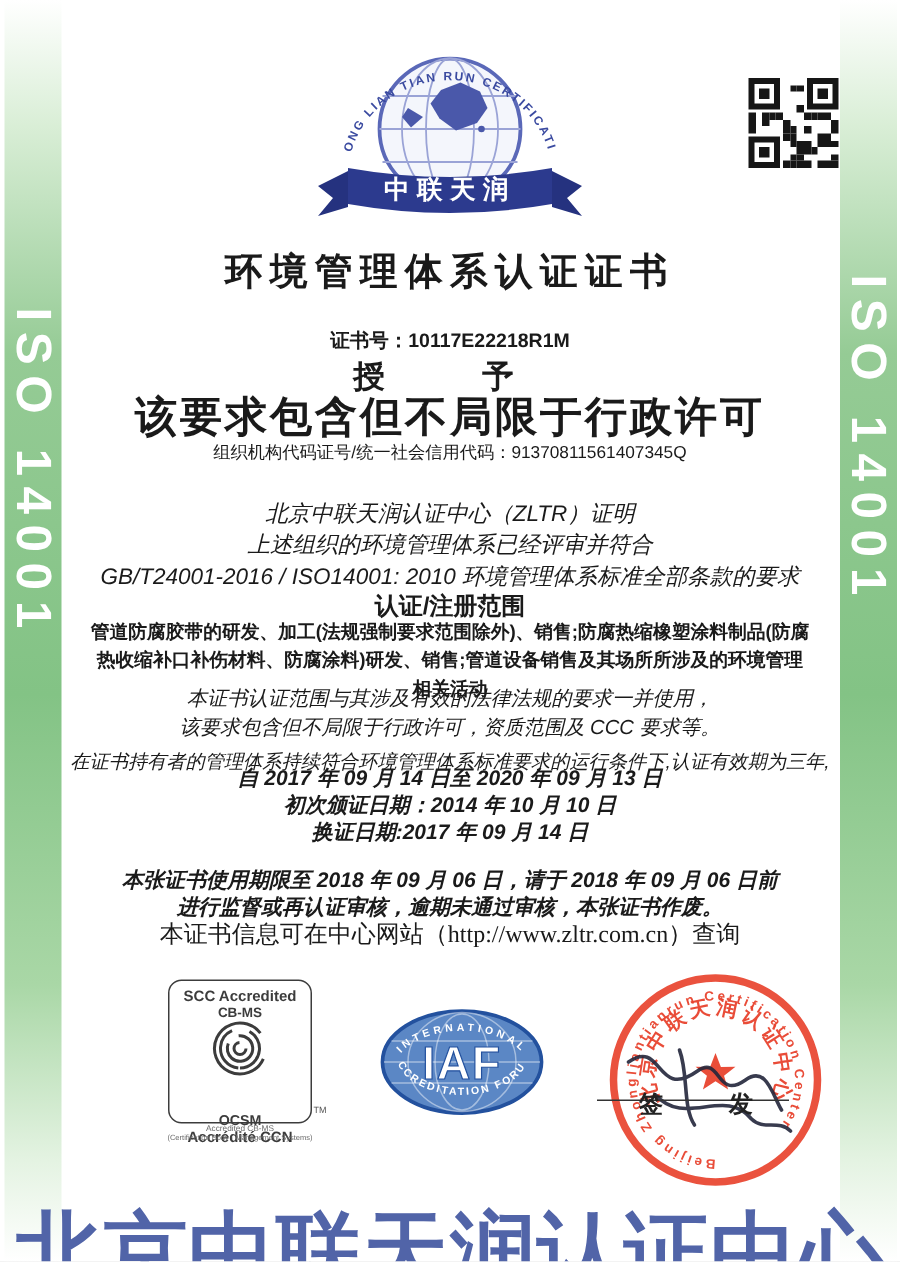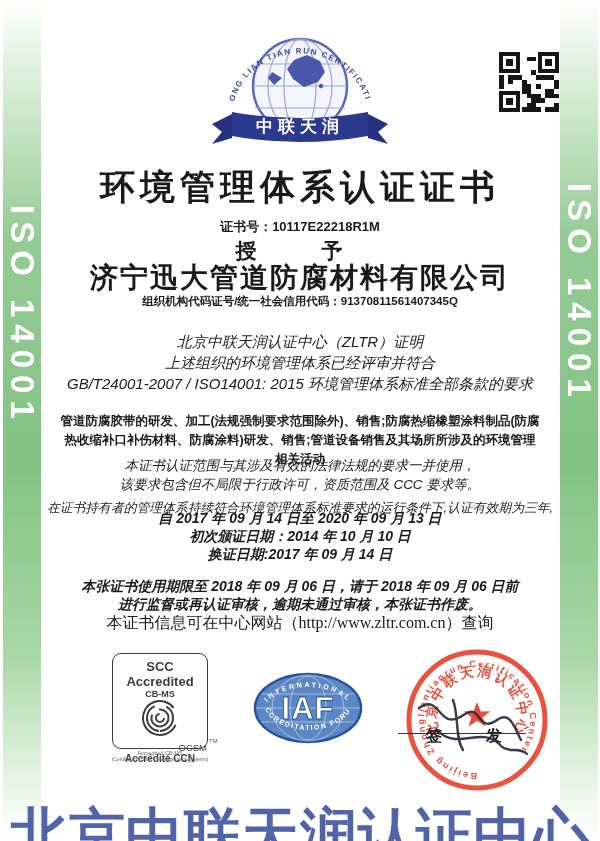--- a/index.html
+++ b/index.html
@@ -10,46 +10,46 @@
          background:linear-gradient(180deg,#ffffff 0%,#d9eed6 10%,#95cb95 28%,#83c385 55%,#a9d7a6 78%,#e4f3e2 92%,#ffffff 100%);}
   .strip.left{left:3px;}
   .strip.right{right:2px;}
   .strip .vtext{writing-mode:vertical-rl;font-weight:bold;font-size:33px;color:#ffffff;
                 letter-spacing:7px;margin:0 auto;display:block;text-align:left;}
   .strip.left .vtext{padding-top:205px;}
   .strip.right .vtext{padding-top:183px;}
   
   .row{position:absolute;left:45px;right:45px;text-align:center;white-space:nowrap;}
   .kai{font-family:Liberation Sans, sans-serif;font-style:italic;}
-  .title{font-size:35px;font-weight:bold;letter-spacing:5px;}
+  .title{font-size:25px;font-weight:bold;letter-spacing:5px;}
   .certno{font-size:13px;font-weight:600;font-family:"Liberation Sans",sans-serif;}
   .award{font-size:21px;font-weight:bold;letter-spacing:22px;}
   .company{font-size:28px;font-weight:bold;letter-spacing:2px;}
-  .small{font-size:11.5px;font-weight:700;}
+  .small{font-size:11.5px;font-weight:400;}
   .stmt{font-size:15px;}
   .scopehead{font-size:16px;font-weight:bold;}
   .scopetext{font-size:12.5px;font-weight:bold;white-space:normal;line-height:19px;
              left:60px;right:60px;}
   .v13{font-size:13.5px;}
   .v12{font-size:12.8px;}
   .datebold{font-size:14px;font-weight:bold;}
   .web{font-size:16px;font-family:Liberation Serif, serif;font-style:normal;}
   
   .qr{position:absolute;left:499px;top:52px;width:60px;height:60px;background:#fff;
       display:grid;grid-template-columns:repeat(13,1fr);grid-template-rows:repeat(13,1fr);}
   .qm{background:#161616;}
   .finder{position:absolute;width:13px;height:13px;border:4px solid #161616;background:#fff;}
   .finder::after{content:"";position:absolute;left:3px;top:3px;width:7px;height:7px;background:#161616;}
   .finder.tl{left:0;top:0;} .finder.tr{right:0;top:0;} .finder.bl{left:0;bottom:0;}
   
   .scc{position:absolute;left:112px;top:653px;width:94px;height:94px;border:1.6px solid #3c3c3c;
        border-radius:9px;text-align:center;color:#3c3c3c;}
-  .scc .l1{font-size:13px;font-weight:bold;margin-top:5px;}
+  .scc .l1{font-size:10px;font-weight:bold;margin-top:5px;}
   .scc .l2{font-size:9px;font-weight:bold;}
-  .scc .l3{font-size:9.5px;font-weight:normal;margin-top:1px;text-align:right;}
+  .scc .l3{font-size:9.5px;font-weight:bold;margin-top:19px;}
   .scc .l4{font-size:10px;font-weight:bold;}
   .scc-tm{position:absolute;left:209px;top:738px;font-size:6px;color:#555;}
   .scc-sub{position:absolute;left:85px;top:750px;width:150px;text-align:center;color:#6a6a6a;}
   .scc-sub .s1{font-size:5.5px;}
   .scc-sub .s2{font-size:5px;}
   
   .abs{position:absolute;}
   
   .issue{position:absolute;left:398px;top:723px;width:128px;height:26px;
          font-family:"Liberation Serif",serif;color:#222;}
@@ -138,26 +138,27 @@
       <div class="qm" style="grid-row-start: 13; grid-column-start: 8;"></div>
       <div class="qm" style="grid-row-start: 13; grid-column-start: 9;"></div>
       <div class="qm" style="grid-row-start: 13; grid-column-start: 11;"></div>
       <div class="qm" style="grid-row-start: 13; grid-column-start: 12;"></div>
       <div class="qm" style="grid-row-start: 13; grid-column-start: 13;"></div>
     </div>
 
   <div class="row title" style="top:164px;">环境管理体系认证证书</div>
   <div class="row certno" style="top:218px;">证书号：10117E22218R1M</div>
   <div class="row award" style="top:237px;">授　予</div>
-  <div class="row company" style="top:259px;">济宁迅大管道防腐材料有限公司</div>
+  <div class="row company" style="top:259px;">该要求包含但不局限于行政许可</div>
   <div class="row small" style="top:294px;">组织机构代码证号/统一社会信用代码：91370811561407345Q</div>
 
   <div class="row kai stmt" style="top:333px;">北京中联天润认证中心（ZLTR）证明</div>
   <div class="row kai stmt" style="top:354px;">上述组织的环境管理体系已经评审并符合</div>
-  <div class="row kai stmt" style="top:375px;">GB/T24001-2007 / ISO14001: 2015 环境管理体系标准全部条款的要求</div>
+  <div class="row kai stmt" style="top:375px;">GB/T24001-2016 / ISO14001: 2010 环境管理体系标准全部条款的要求</div>
+  <div class="row scopehead" style="top:394px;">认证/注册范围</div>
   <div class="row scopetext" style="top:412px;">管道防腐胶带的研发、加工(法规强制要求范围除外)、销售;防腐热缩橡塑涂料制品(防腐热收缩补口补伤材料、防腐涂料)研发、销售;管道设备销售及其场所所涉及的环境管理相关活动</div>
 
   <div class="row kai v13" style="top:457px;">本证书认证范围与其涉及有效的法律法规的要求一并使用，</div>
   <div class="row kai v13" style="top:476px;">该要求包含但不局限于行政许可，资质范围及 CCC 要求等。</div>
   <div class="row kai v12" style="top:500px;">在证书持有者的管理体系持续符合环境管理体系标准要求的运行条件下,认证有效期为三年,</div>
   <div class="row kai datebold" style="top:510px;">自 2017 年 09 月 14 日至 2020 年 09 月 13 日</div>
   <div class="row kai datebold" style="top:528px;">初次颁证日期：2014 年 10 月 10 日</div>
   <div class="row kai datebold" style="top:546px;">换证日期:2017 年 09 月 14 日</div>
   <div class="row kai datebold" style="top:578px;">本张证书使用期限至 2018 年 09 月 06 日，请于 2018 年 09 月 06 日前</div>
   <div class="row kai datebold" style="top:596px;">进行监督或再认证审核，逾期未通过审核，本张证书作废。</div>

